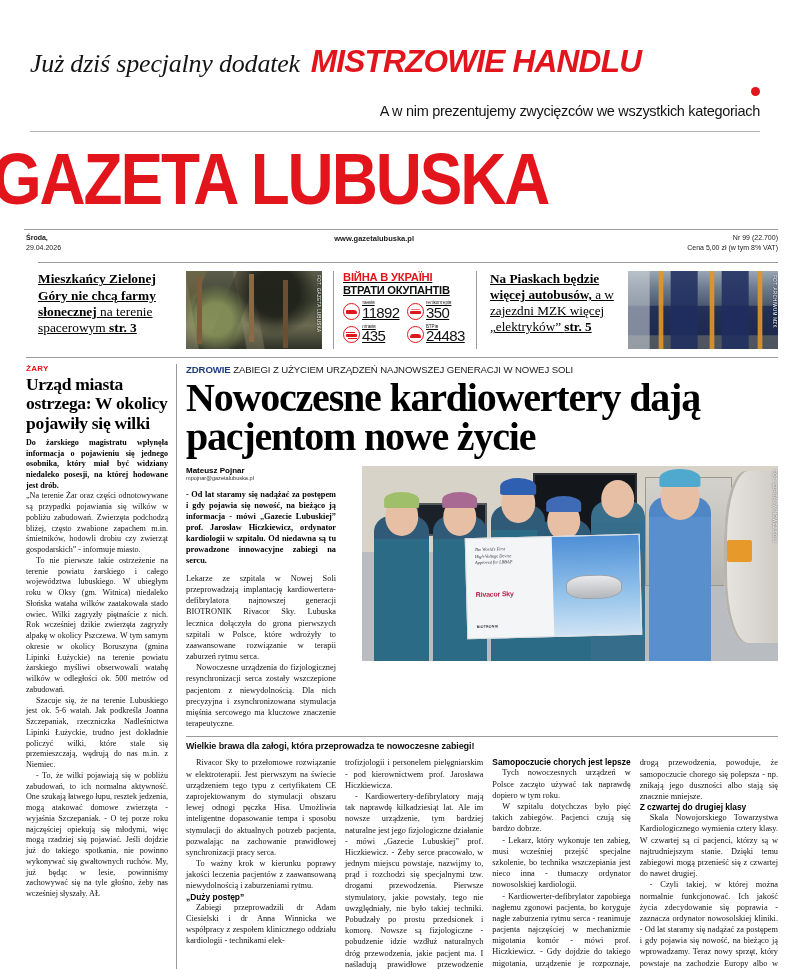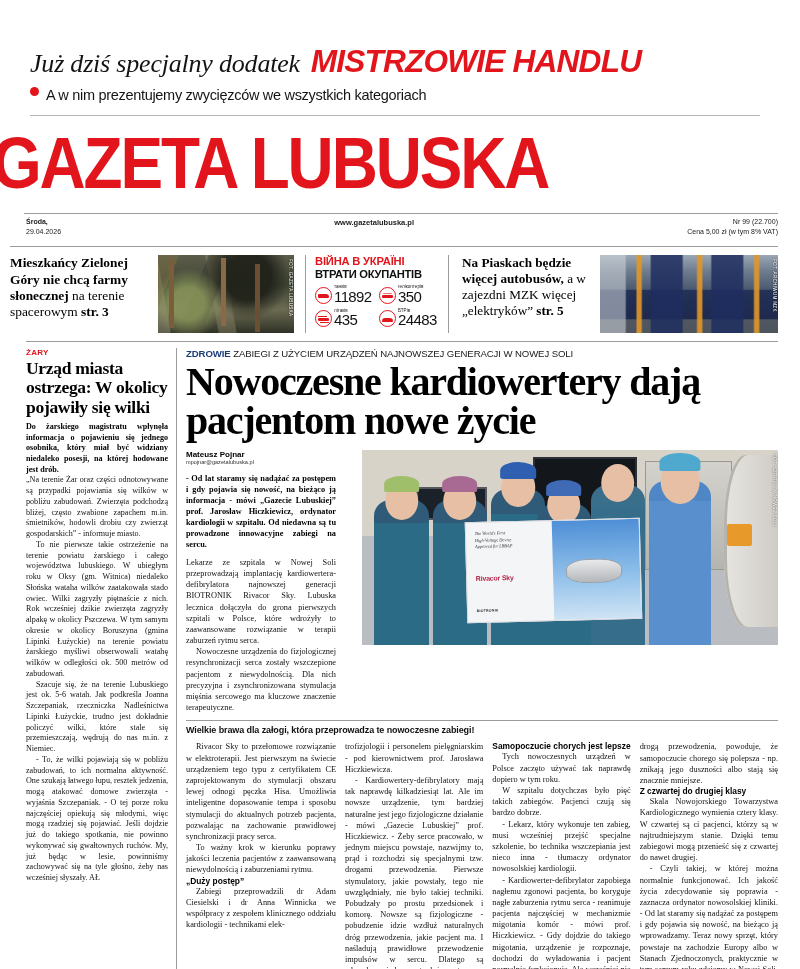--- a/index.html
+++ b/index.html
@@ -42,23 +42,24 @@
     font-family: "Liberation Sans", sans-serif;
     font-weight: 700;
     font-style: italic;
     font-size: 31px;
     letter-spacing: -0.8px;
     color: #e2151c;
     transform: scaleX(1.02);
   }
   .promo-line2 {
     display: flex;
-    align-items: flex-start;
+    align-items: flex-end;
     gap: 7px;
     margin-top: 7px;
+    flex-direction: column;
   }
   .bullet-red {
     width: 9px; height: 9px;
     border-radius: 50%;
     background: #e2151c;
     flex: none;
   }
   .promo-sub {
     font-family: "Liberation Sans", sans-serif;
     font-size: 14.5px;
@@ -101,25 +102,26 @@
     color: #1a1a1a;
     line-height: 1.45;
   }
   .infoline .left { text-align: left; }
   .infoline .left .d1 { font-weight: 700; }
   .infoline .center { font-weight: 700; font-size: 7.5px; padding-top: 1px;}
   .infoline .right { text-align: right; }
 
   
   .teasers {
-    margin: 9px 22px 0 10px;
+    margin: 9px 22px 0 38px;
     border-top: 1px solid #9b9b9b;
     display: flex;
     padding-top: 8px;
     gap: 0;
+    text-decoration: underline;
   }
   .teaser-a { width: 148px; padding-right: 10px; }
   .teaser-a-txt {
     font-family: "Liberation Serif", serif;
     font-size: 13.4px;
     line-height: 1.22;
     color: #000;
   }
   .teaser-a-txt b { font-weight: 700; }
   .tz-photo1 {

